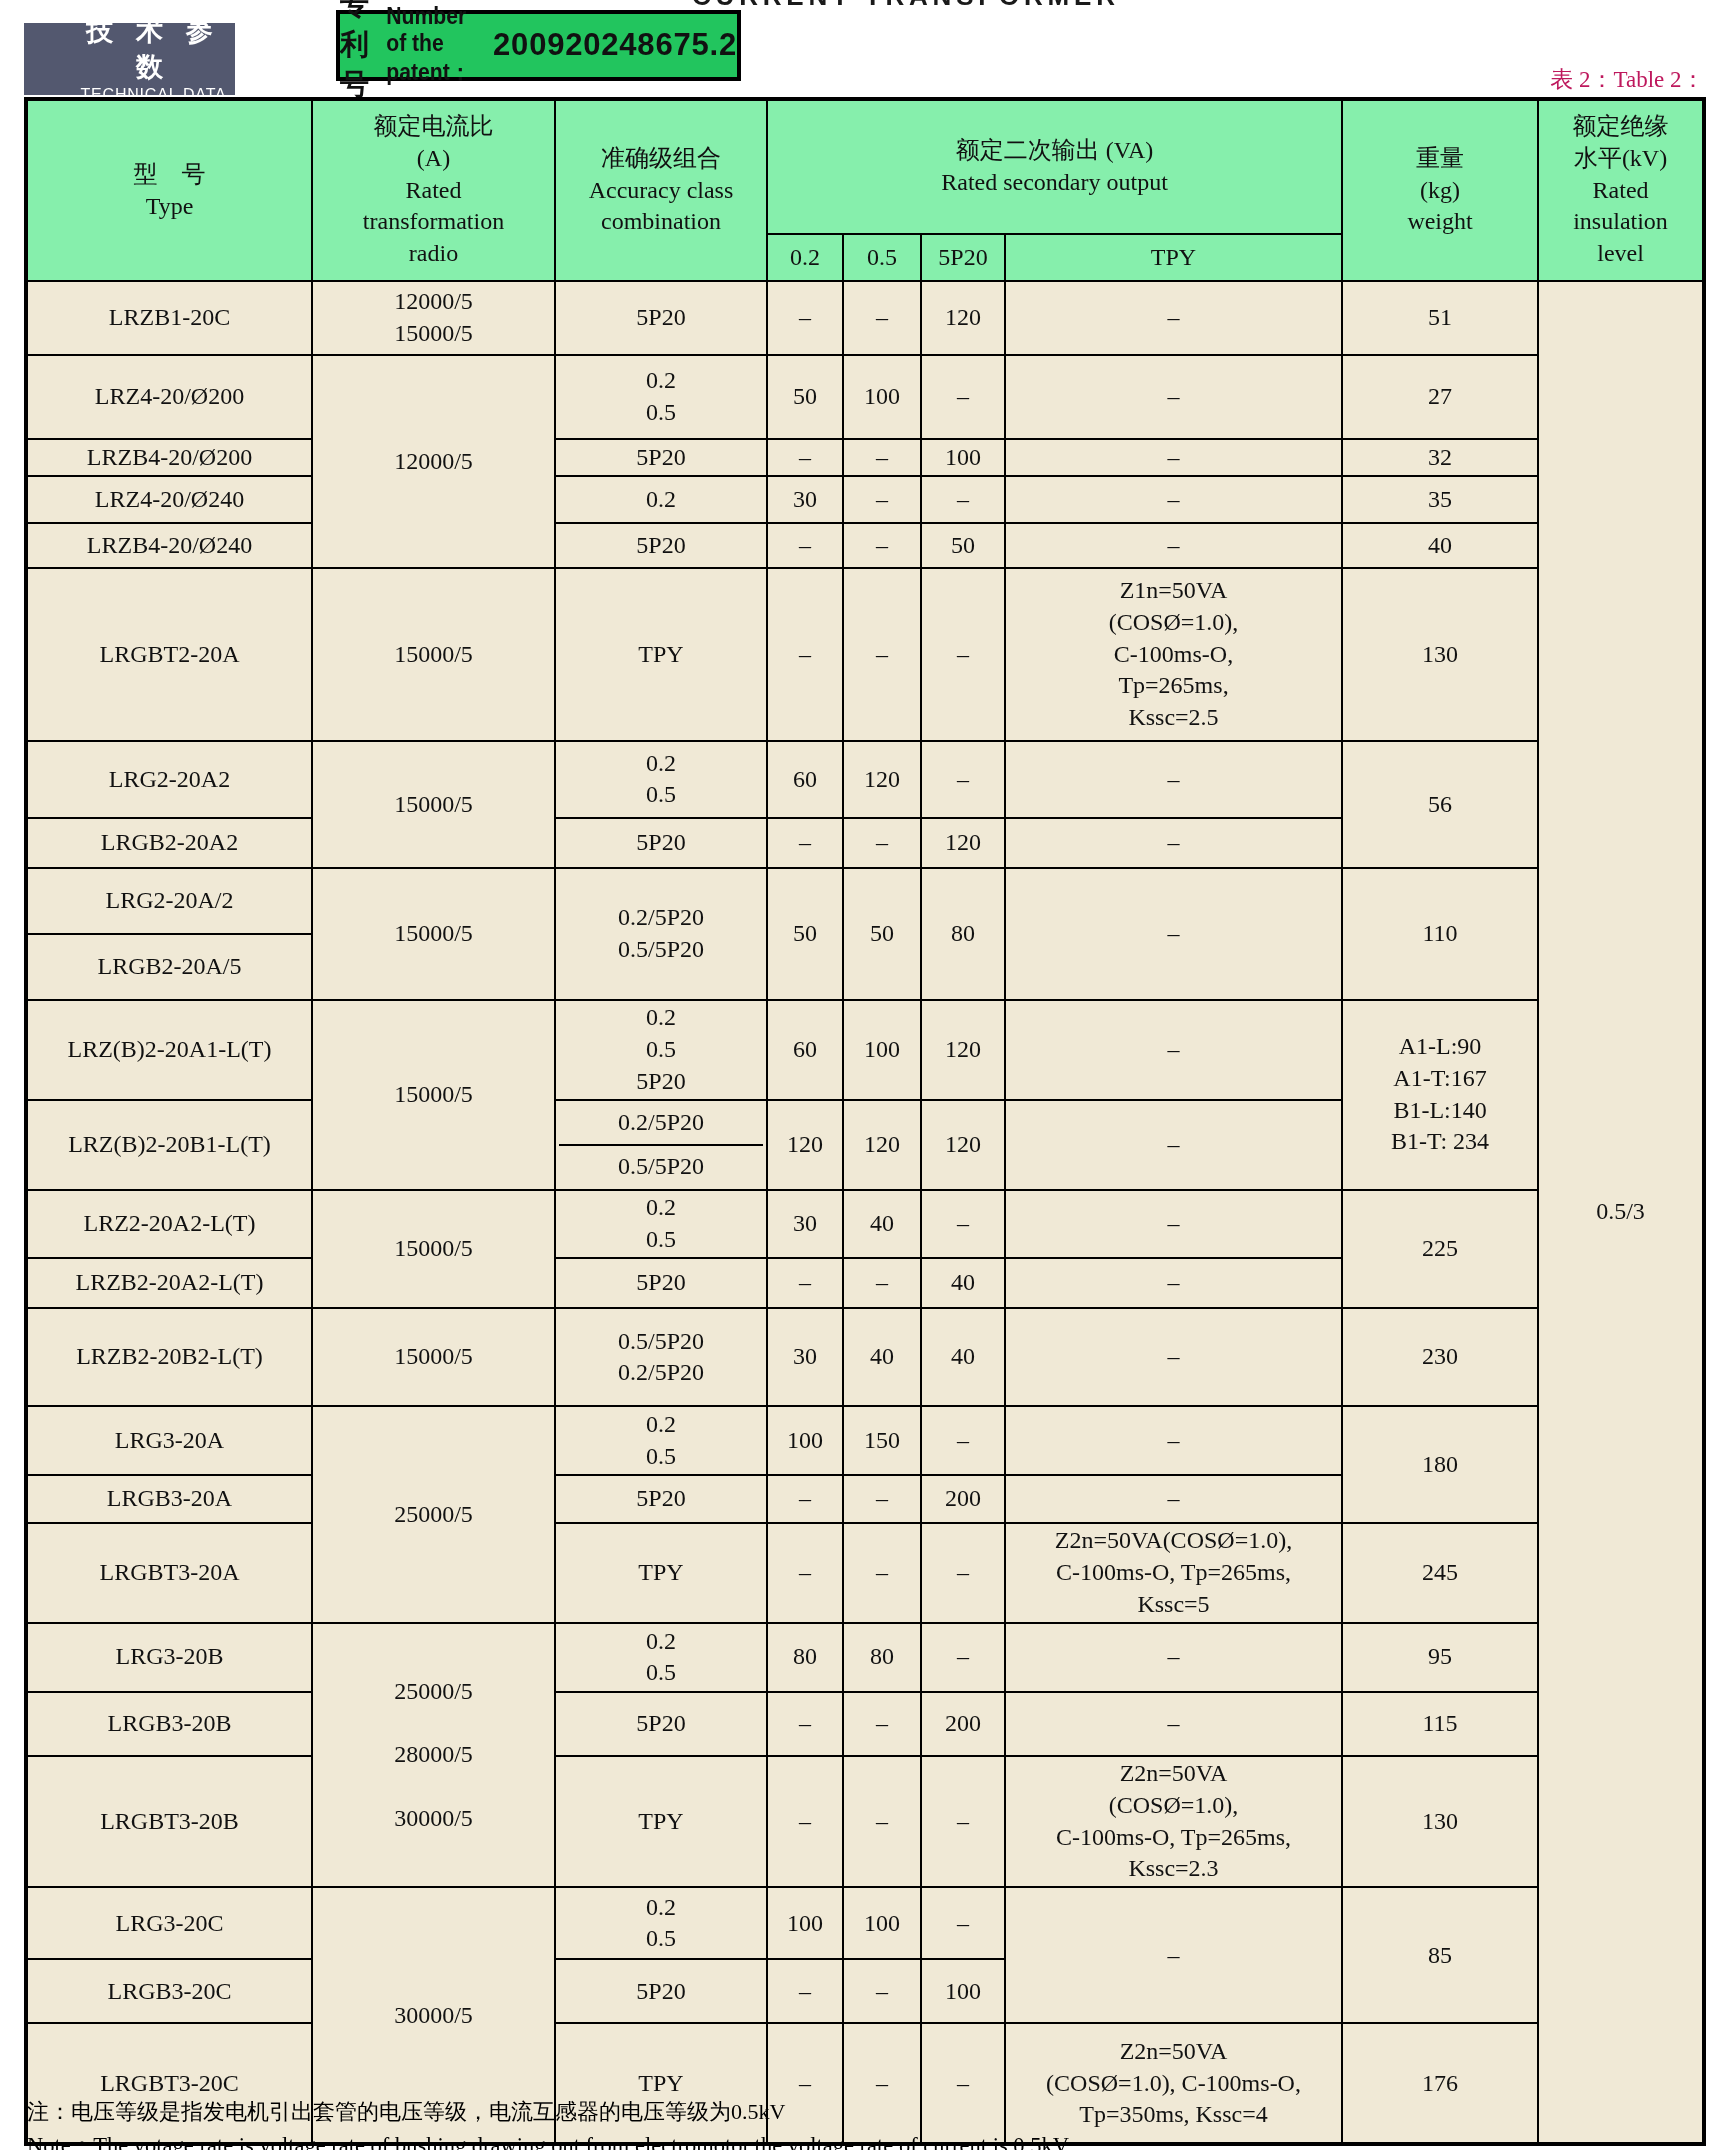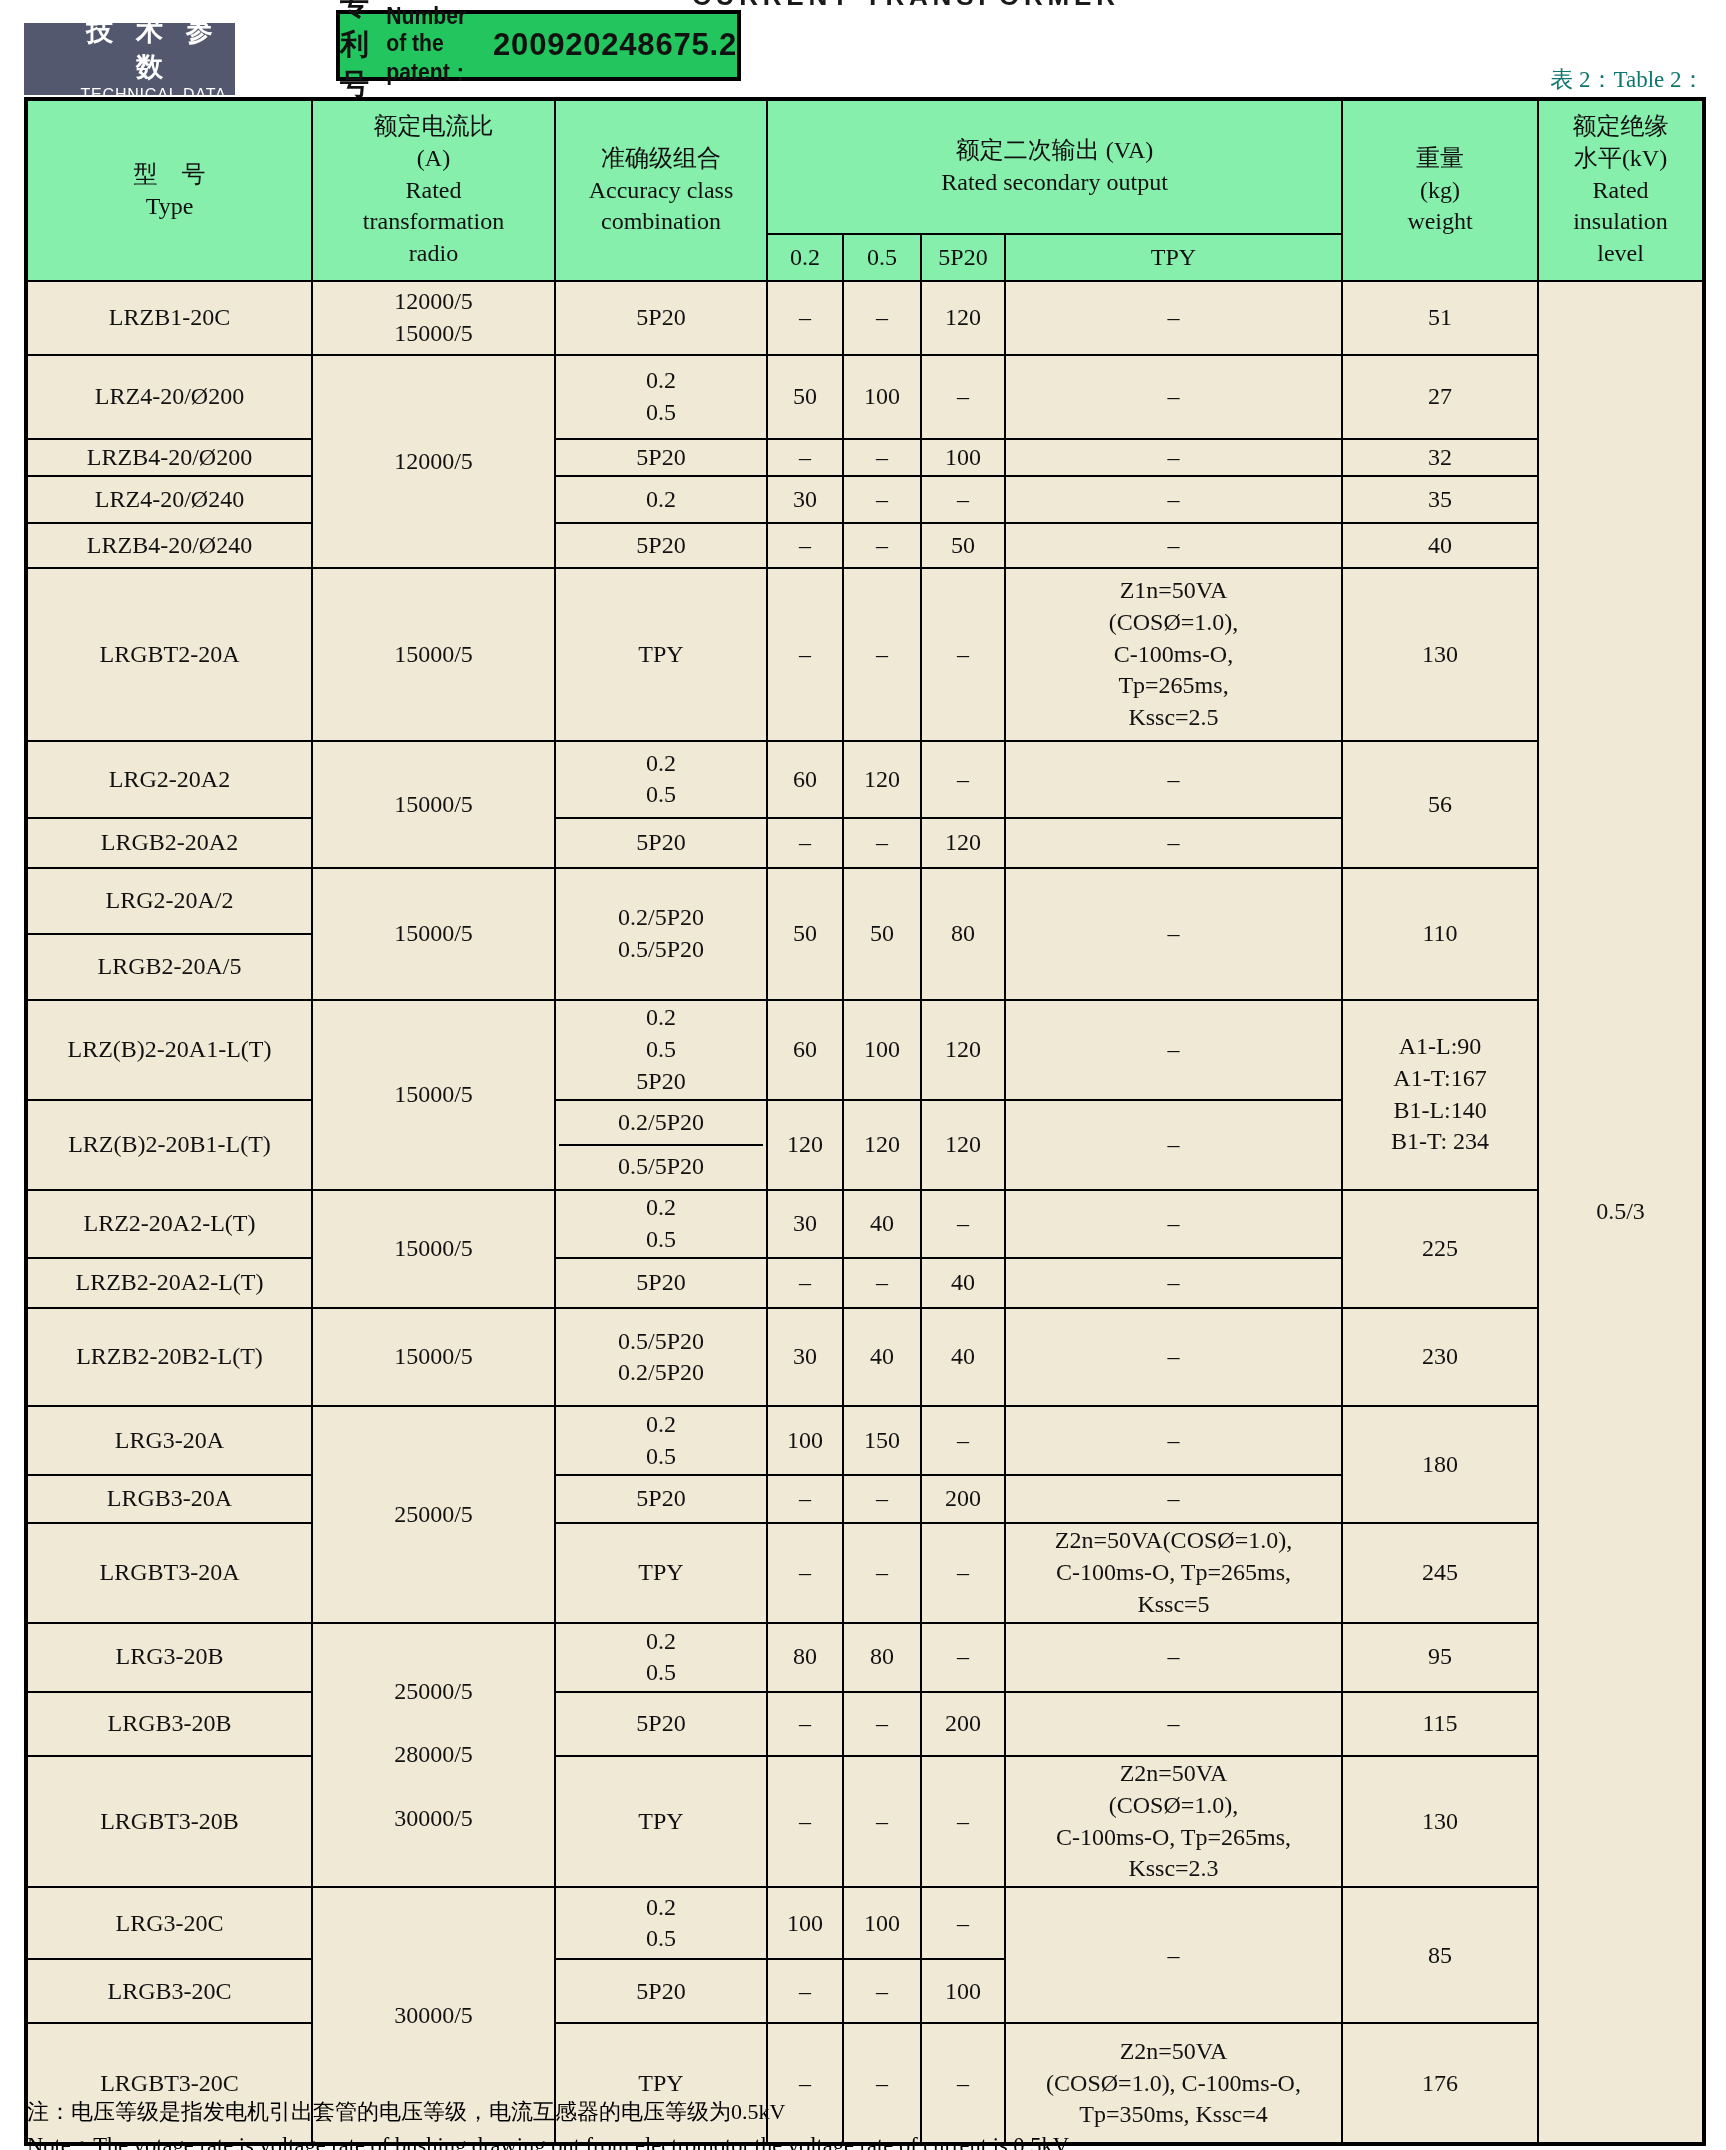--- a/index.html
+++ b/index.html
@@ -27,21 +27,21 @@
   .patent-box {
     position:absolute; left:304px; top:9.7px; width:397px; height:63px;
     background:#22c55e; border:4px solid #000;
     display:flex; align-items:center; justify-content:center; gap:6px;
     font-family:"Liberation Sans","DejaVu Sans",sans-serif; font-weight:bold;margin-left:32px;
   }
   .patent-zh { font-size:29px; }
   .patent-en { font-size:23px; transform:scaleX(0.92); }
   .patent-num { font-size:31px; letter-spacing:0.8px; }
   .caption {
-    position:absolute; right:22.5px; top:64px; font-size:23px; color:#0f766e;
+    position:absolute; right:22.5px; top:64px; font-size:23px; color:#be185d;
   }
   
   table.tech {
     position:absolute; left:24px; top:97px;
     border-collapse:collapse; table-layout:fixed; width:1679px;
     border:4.8px solid #000;
   }
   table.tech th, table.tech td {
     border:2.4px solid #000; padding:1.6px 3.2px; vertical-align:middle;
     text-align:center; font-size:24px; line-height:1.32;

